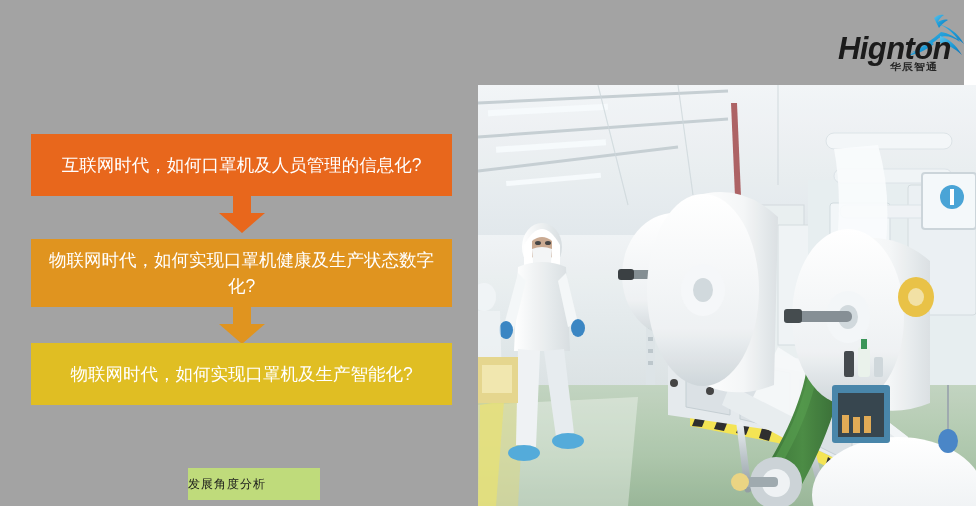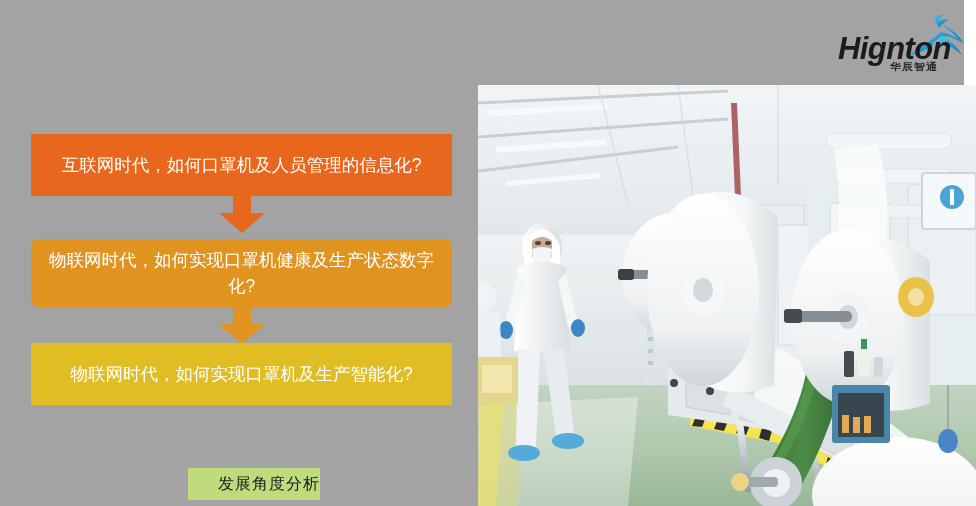--- a/index.html
+++ b/index.html
@@ -58,44 +58,44 @@
     display: flex;
     align-items: center;
     justify-content: center;
     text-align: center;
     color: #ffffff;
     font-size: 17.5px;
     line-height: 1.5;
     padding: 0 14px;
   }
   .box1 { top: 0px;   height: 62px; background: #E8671C; }
-  .box2 { top: 105px; height: 68px; background: #E0941F; border-radius: 7px; }
+  .box2 { top: 105px; height: 68px; background: #E0941F; }
   .box3 { top: 209px; height: 62px; background: #E0BE23; }
 
   .arrow {
     position: absolute;
     left: 50%;
     transform: translateX(-50%);
     width: 48px; height: 38px;
   }
   .arrow1 { top: 62px; }
   .arrow2 { top: 173px; }
   .arrow svg { display: block; width: 100%; height: 100%; }
 
   
   .caption {
     position: absolute;
     left: 188px; top: 468px;
     width: 132px; height: 32px;
     background: #BFDB7B;
     color: #1a1a1a;
-    font-size: 16px;
+    font-size: 12px;
     display: flex;
     align-items: center;
-    justify-content: flex-end;
+    justify-content: flex-start;
     letter-spacing: 1px;
   }
 
   
   .photo {
     position: absolute;
     left: 478px; top: 85px;
     width: 498px; height: 421px;
     overflow: hidden;
     background: #dfe4e6;

